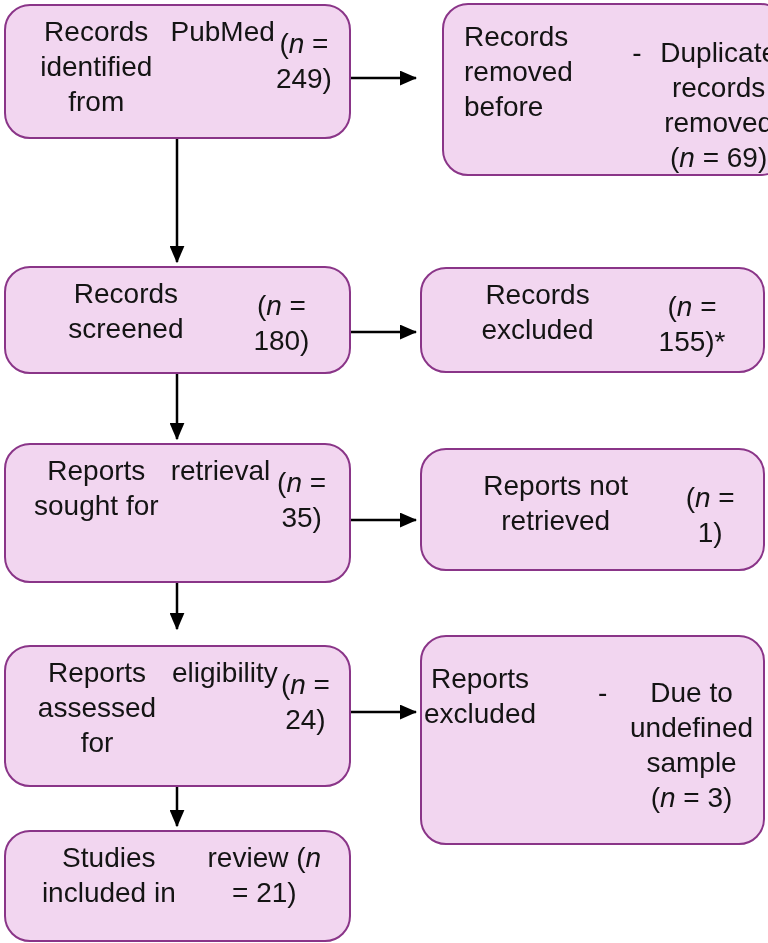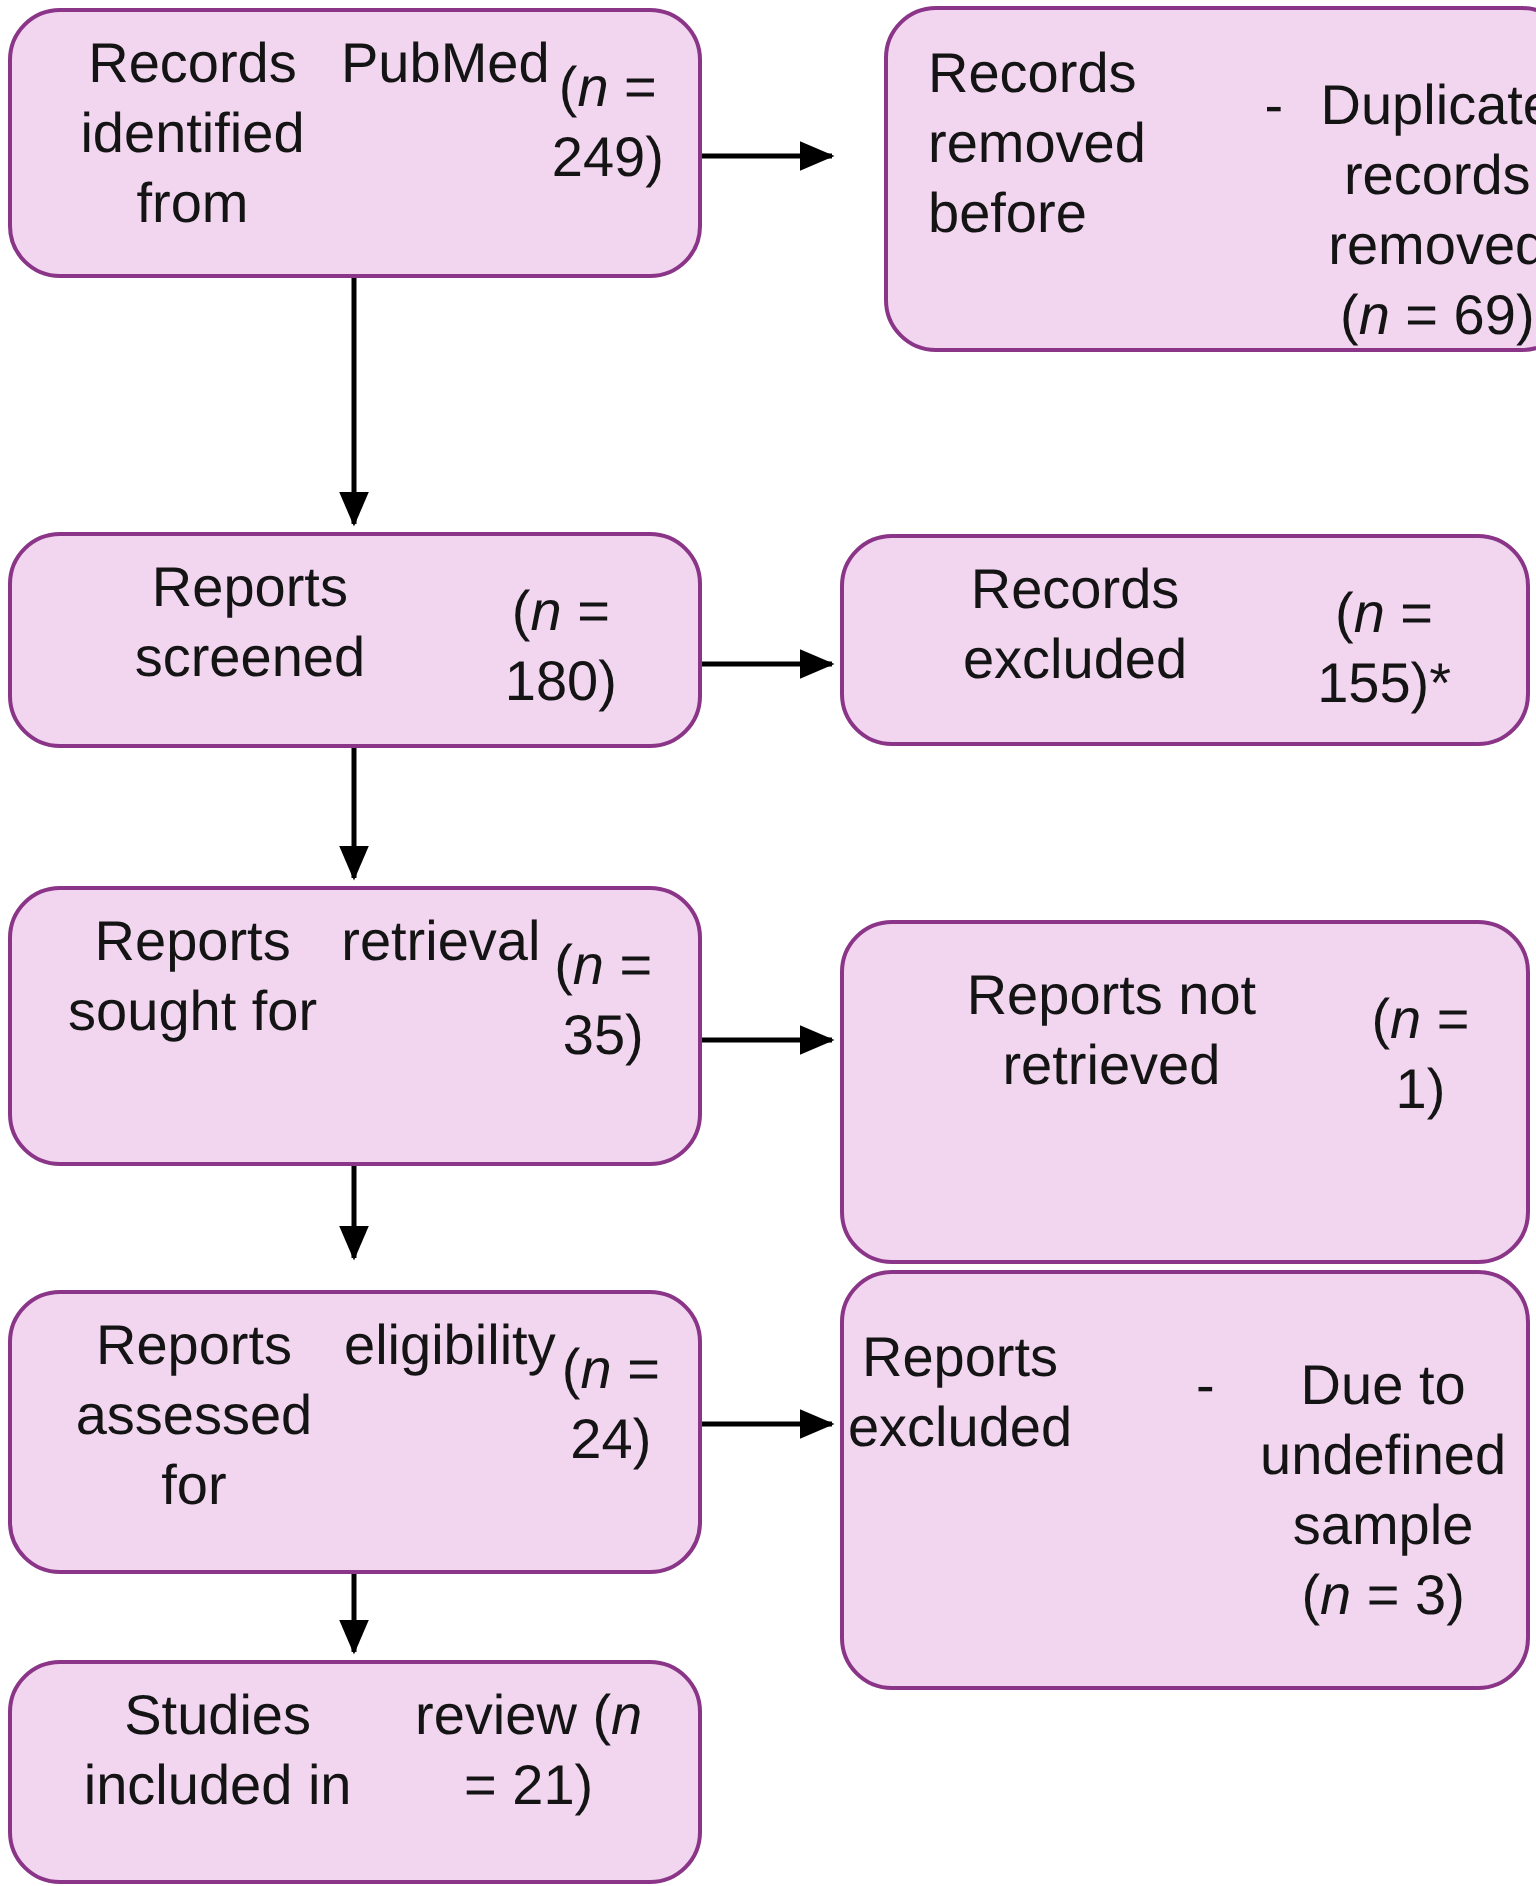--- a/index.html
+++ b/index.html
@@ -26,21 +26,21 @@
     padding: 8px 16px;
   }
   .left-col  { left: 4px;   width: 347px; }
   .right-col { left: 420px; width: 345px; }
 
   #b-identified   { top: 4px;   height: 135px; }
   #b-removed      { top: 3px;   height: 173px; justify-content: flex-start; text-align: left; padding: 14px 8px 12px 20px; margin-left: 22px; }
   #b-screened     { top: 266px; height: 108px; }
   #b-excluded1    { top: 267px; height: 106px; }
   #b-sought       { top: 443px; height: 140px; }
-  #b-notretrieved { top: 460px; height: 172px; justify-content: space-between; padding-top: 18px; }
+  #b-notretrieved { top: 448px; height: 123px; justify-content: space-between; padding-top: 18px; }
   #b-assessed     { top: 633px; height: 142px; margin-top: 12px; }
   #b-excluded2    { top: 635px; height: 210px; justify-content: center; padding-top: 24px; }
   #b-included     { top: 830px; height: 112px; }
 
   .nline { margin-top: 12px; }
   .it { font-style: italic; }
 
   .bullet-row { display: flex; margin-top: 16px; margin-left: 26px; }
   .bullet-row .dash { width: 28px; flex: none; text-align: left; }
   .bullet-row .btext { text-align: center; }
@@ -85,21 +85,21 @@
     <div class="bullet-row">
       <span class="dash">-</span>
       <span class="btext">
         <span>Duplicate records</span><br>
         <span>removed (</span><span class="it">n</span><span> = 69)</span>
       </span>
     </div>
   </div>
 
   <div class="box left-col" id="b-screened">
-    <div>Reports screened</div>
+    <div>Records screened</div>
     <div class="nline"><span>(</span><span class="it">n</span><span> = 180)</span></div>
   </div>
 
   <div class="box right-col" id="b-excluded1">
     <div>Records excluded</div>
     <div class="nline"><span>(</span><span class="it">n</span><span> = 155)*</span></div>
   </div>
 
   <div class="box left-col" id="b-sought">
     <div>Reports sought for</div>

